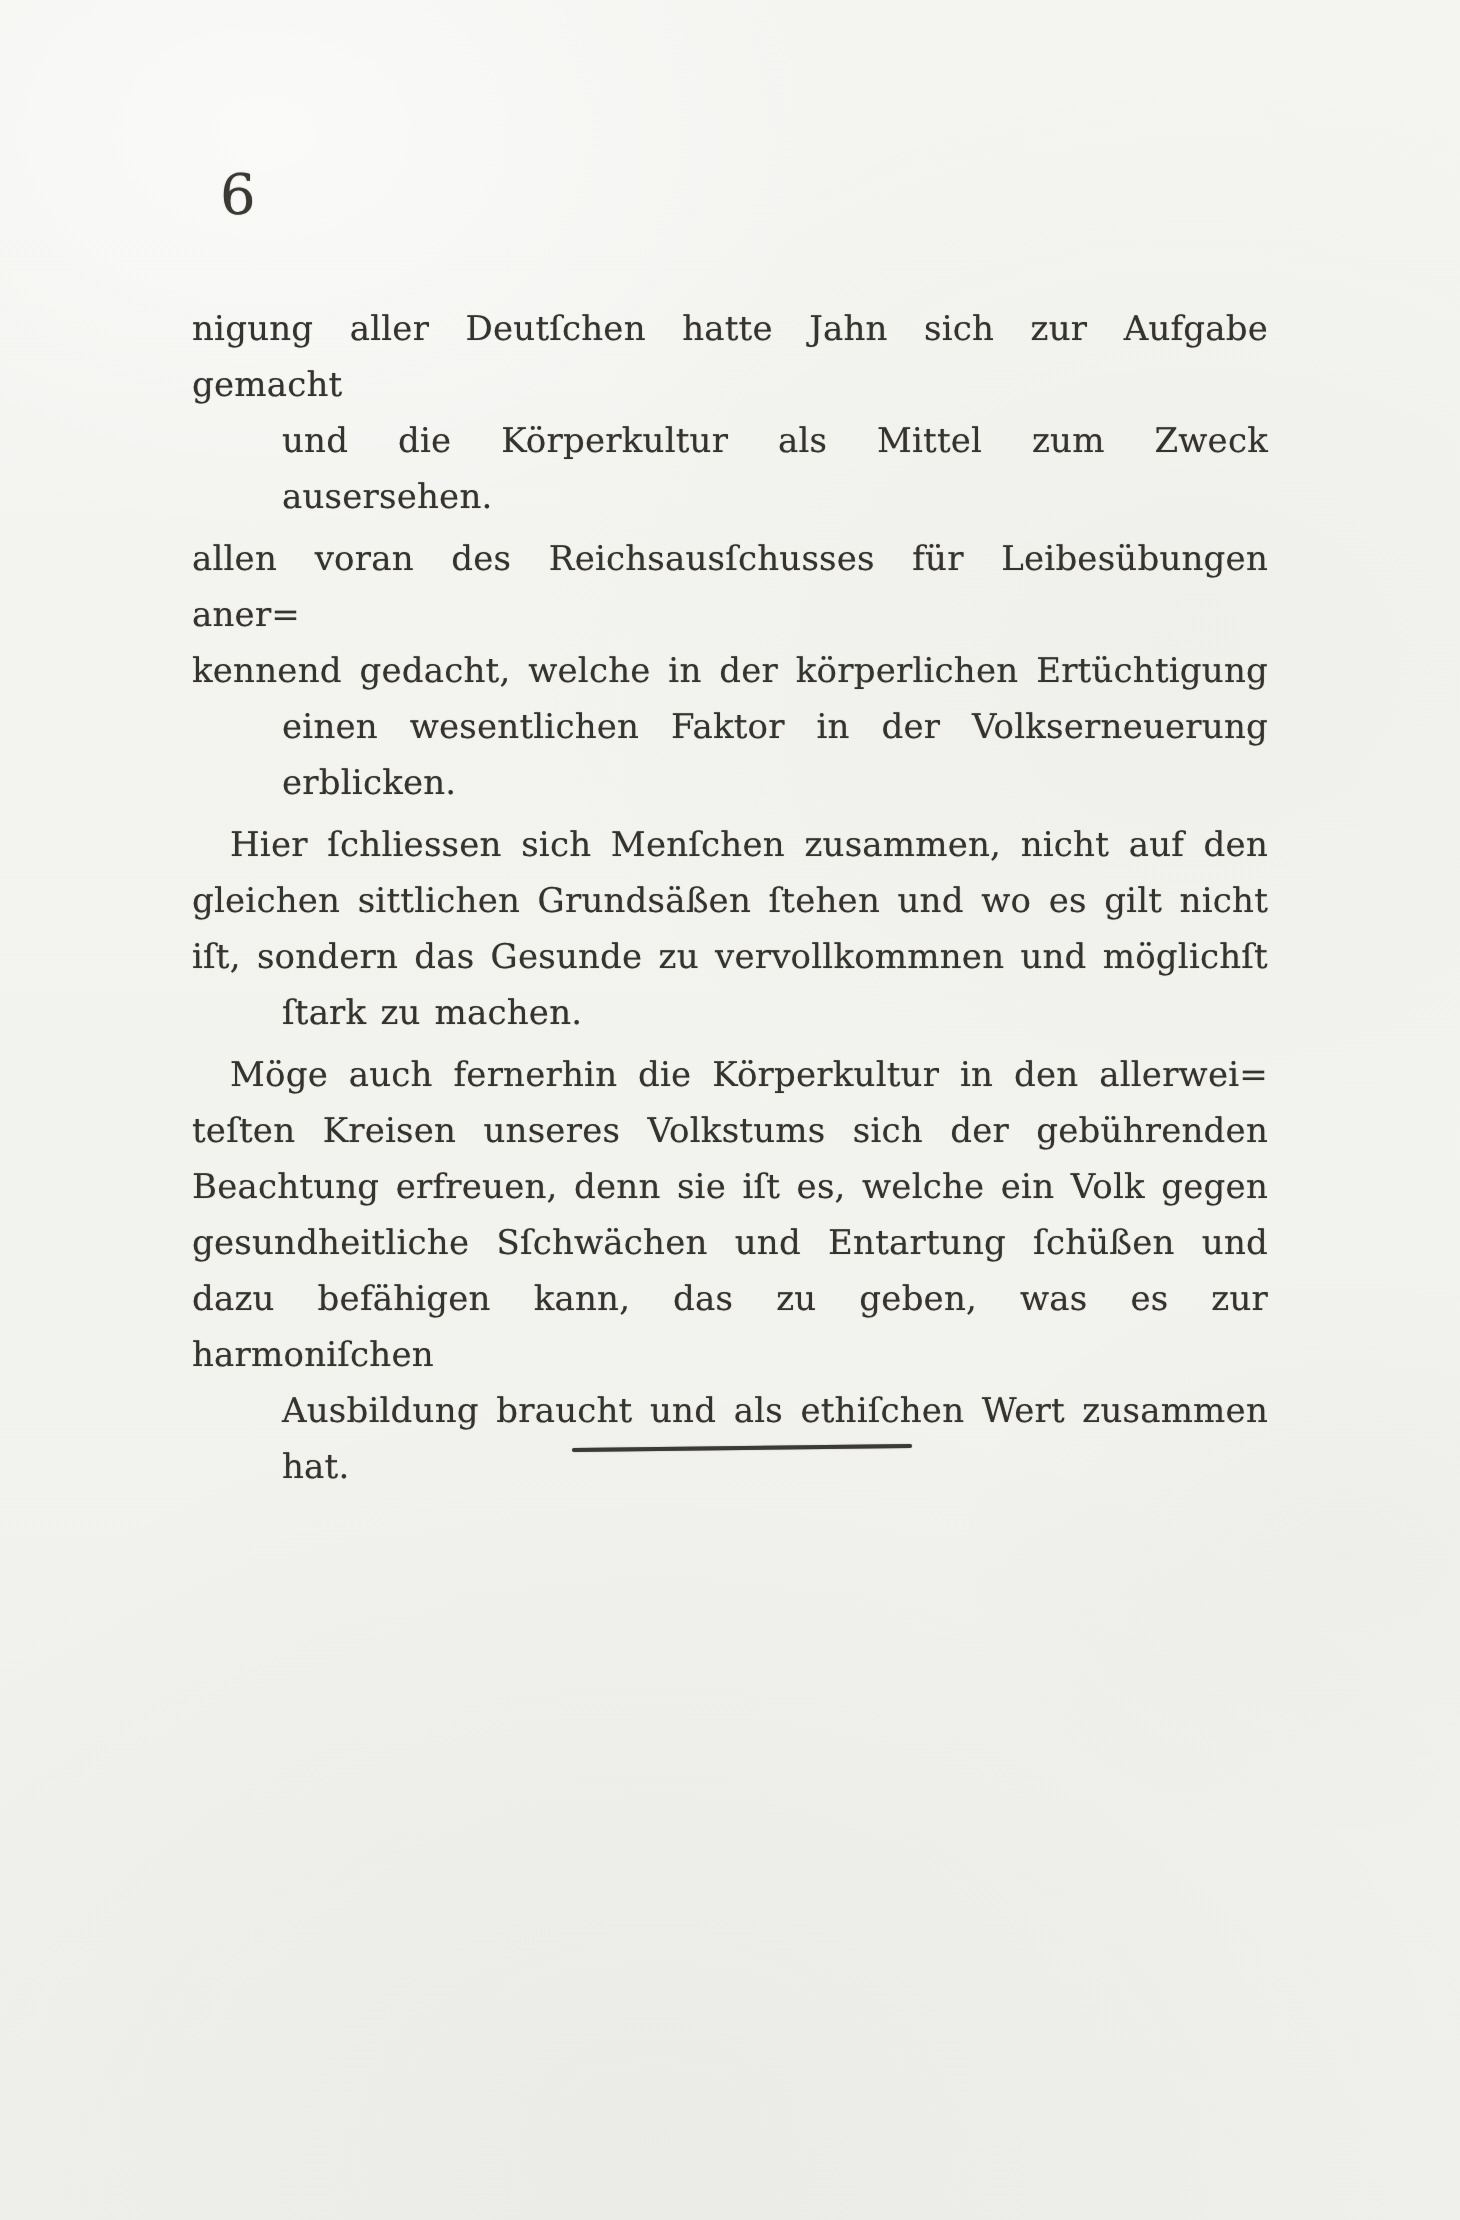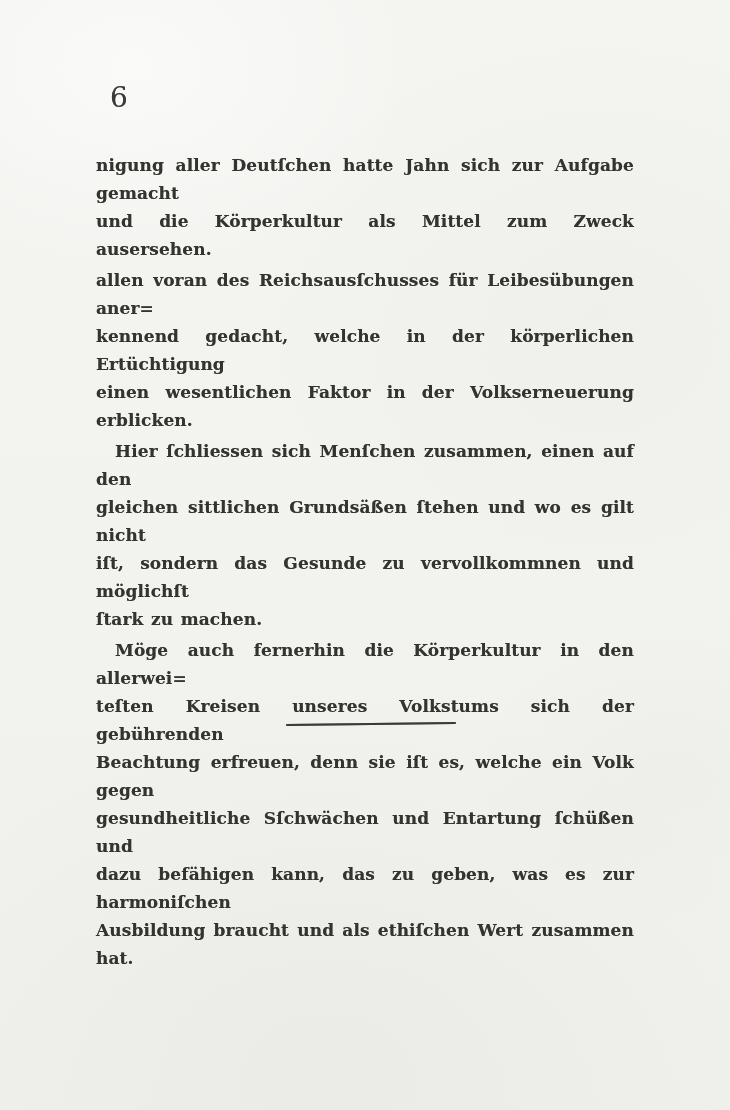--- a/index.html
+++ b/index.html
@@ -37,23 +37,22 @@
   .para + .para { margin-top: 3px; }
   .line {
     font-size: 17px;
     line-height: 28px;
     letter-spacing: 0.1px;
     word-spacing: 1.5px;
     text-align: justify;
     text-align-last: justify;
     white-space: normal;
     text-shadow: 0 0 0.5px rgba(53,51,46,0.5);
-    font-weight: bold;
   }
-  .line.last { text-align-last: left; }
+  .line.last { text-align-last: left; margin-left: 45px; }
   .line.indent { text-indent: 19px; }
   .divider {
     position: absolute;
     left: 286px;
     top: 723px;
     width: 170px;
     height: 2px;
     background: #3c3a36;
     border-radius: 1px;
     transform: rotate(-0.7deg);
@@ -74,21 +73,21 @@
       <div class="line last">und die Körperkultur als Mittel zum Zweck ausersehen.</div>
     </div>
 
     <div class="para">
       <div class="line">allen voran des Reichsausſchusses für Leibesübungen aner=</div>
       <div class="line">kennend gedacht, welche in der körperlichen Ertüchtigung</div>
       <div class="line last">einen wesentlichen Faktor in der Volkserneuerung erblicken.</div>
     </div>
 
     <div class="para">
-      <div class="line indent">Hier ſchliessen sich Menſchen zusammen, einen auf den</div>
+      <div class="line indent">Hier ſchliessen sich Menſchen zusammen, nicht auf den</div>
       <div class="line">gleichen sittlichen Grundsäßen ſtehen und wo es gilt nicht</div>
       <div class="line">iſt, sondern das Gesunde zu vervollkommnen und möglichſt</div>
       <div class="line last">ſtark zu machen.</div>
     </div>
 
     <div class="para">
       <div class="line indent">Möge auch fernerhin die Körperkultur in den allerwei=</div>
       <div class="line">teſten Kreisen unseres Volkstums sich der gebührenden</div>
       <div class="line">Beachtung erfreuen, denn sie iſt es, welche ein Volk gegen</div>
       <div class="line">gesundheitliche Sſchwächen und Entartung ſchüßen und</div>

